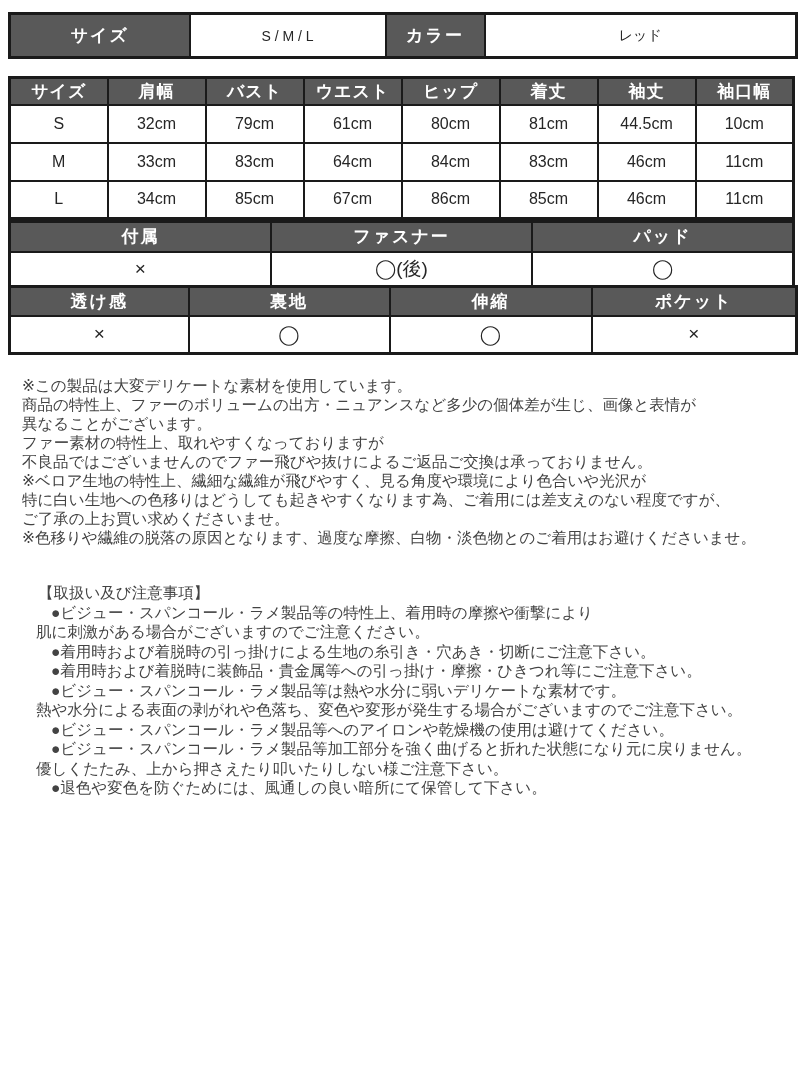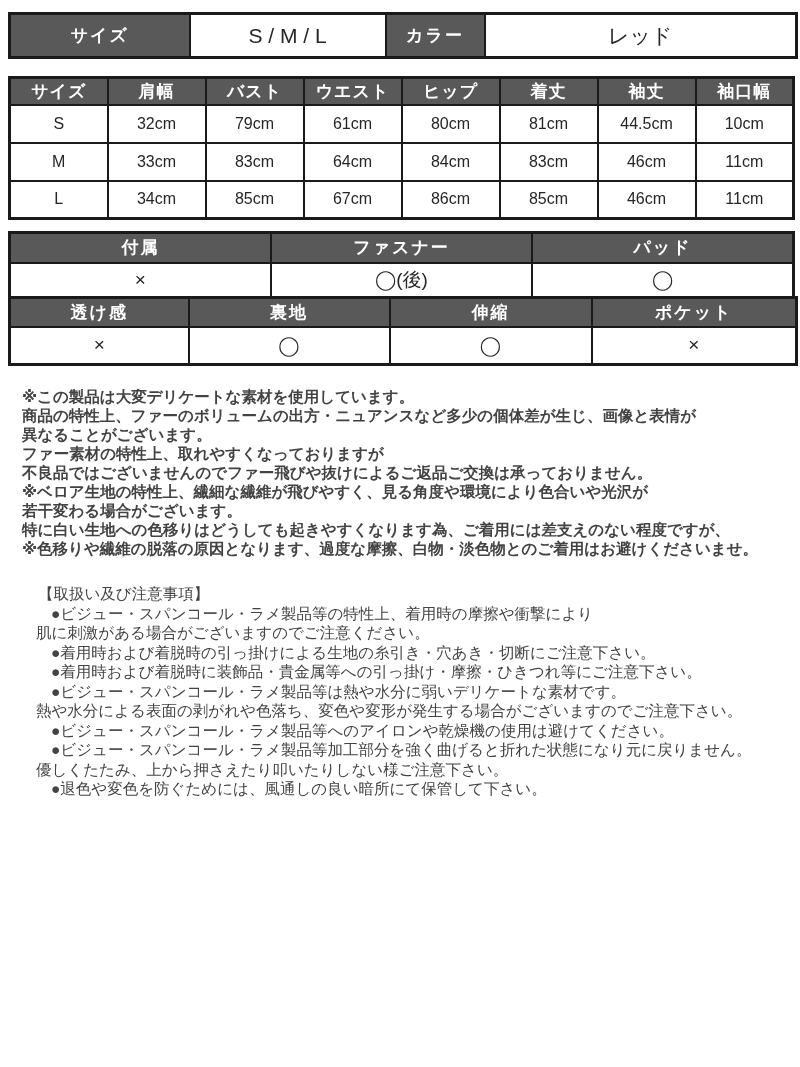--- a/index.html
+++ b/index.html
@@ -27,46 +27,45 @@
     white-space: nowrap;
     overflow: hidden;
   }
   .spec .hdr {
     background: #595959;
     color: #ffffff;
     font-weight: bold;
     font-size: 17px;
     letter-spacing: 2px;
   }
-  .spec .val { color: #262626; font-size: 21px; font-weight: normal; }
+  .spec .val { color: #262626; font-size: 14px; font-weight: normal; }
 
   .t1 td { height: 44px; }
 
   .t2 { margin-top: 17px; }
   .t2 .hdr { height: 27px; letter-spacing: 1px; }
   .t2 .val { height: 38px; font-size: 16px; }
 
-  .t3 { margin-top: 11px; }
+  .t3 { }
   .t3 .hdr { height: 30px; }
   .t3 .val { height: 35px; font-size: 19px; }
 
   .t4 { margin-top: -3px; border-radius: 32px; }
   .t4 .hdr { height: 29px; }
   .t4 .val { height: 38px; font-size: 19px; }
 
   .notes {
     margin-top: 21px;
     padding-left: 22px;
     font-size: 15.5px;
     line-height: 19px;
     color: #434343;
-    font-weight: bold;
   }
   .handling {
-    margin-top: 26px;
+    margin-top: 36px;
     font-size: 15.5px;
     line-height: 19.5px;
     color: #434343;
   }
   .handling .head   { padding-left: 38px; }
   .handling .bullet { padding-left: 51px; }
   .handling .cont   { padding-left: 36px; }
 </style>
 </head>
 <body>
@@ -173,22 +172,22 @@
   </tbody>
     </table>
 
   <div class="notes">
     <div>※この製品は大変デリケートな素材を使用しています。</div>
     <div>商品の特性上、ファーのボリュームの出方・ニュアンスなど多少の個体差が生じ、画像と表情が</div>
     <div>異なることがございます。</div>
     <div>ファー素材の特性上、取れやすくなっておりますが</div>
     <div>不良品ではございませんのでファー飛びや抜けによるご返品ご交換は承っておりません。</div>
     <div>※ベロア生地の特性上、繊細な繊維が飛びやすく、見る角度や環境により色合いや光沢が</div>
-    <div>若干変わる場合がございます。</div>
     <div>特に白い生地への色移りはどうしても起きやすくなります為、ご着用には差支えのない程度ですが、</div>
+    <div>ご了承の上お買い求めくださいませ。</div>
     <div>※色移りや繊維の脱落の原因となります、過度な摩擦、白物・淡色物とのご着用はお避けくださいませ。</div>
   </div>
 
   <div class="handling">
     <div class="head">【取扱い及び注意事項】</div>
     <div class="bullet">●ビジュー・スパンコール・ラメ製品等の特性上、着用時の摩擦や衝撃により</div>
     <div class="cont">肌に刺激がある場合がございますのでご注意ください。</div>
     <div class="bullet">●着用時および着脱時の引っ掛けによる生地の糸引き・穴あき・切断にご注意下さい。</div>
     <div class="bullet">●着用時および着脱時に装飾品・貴金属等への引っ掛け・摩擦・ひきつれ等にご注意下さい。</div>
     <div class="bullet">●ビジュー・スパンコール・ラメ製品等は熱や水分に弱いデリケートな素材です。</div>

